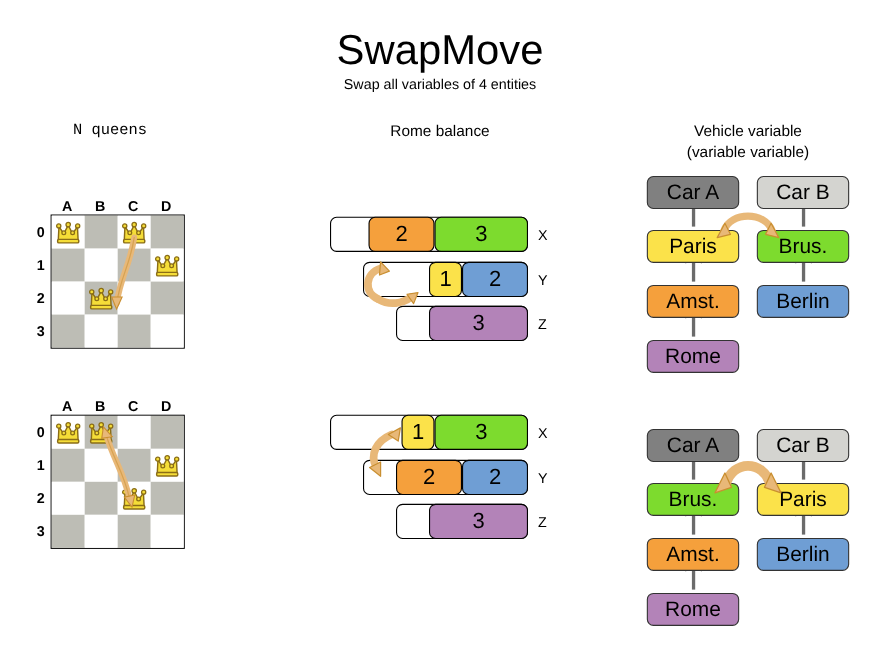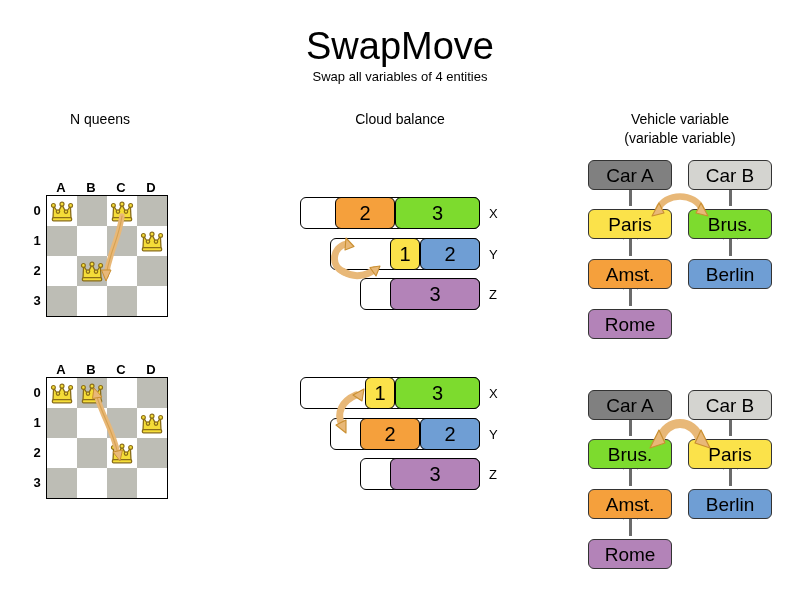--- a/index.html
+++ b/index.html
@@ -74,22 +74,22 @@
     width:84px;height:30px;
   }
   .vline{position:absolute;background:#6b6b6b;width:3px;}
 </style>
 </head>
 <body>
 
 <div id="page-title">SwapMove</div>
 <div id="page-subtitle">Swap all variables of 4 entities</div>
 
-<div class="col-heading" style="left:20px;top:110px;width:160px;">N queens</div>
-<div class="col-heading" style="left:310px;top:110px;width:180px;">Cloud balance</div>
+<div class="col-heading" style="left:20px;top:110px;width:160px;font-family:Liberation Mono, monospace;">N queens</div>
+<div class="col-heading" style="left:310px;top:110px;width:180px;">Rome balance</div>
 <div class="col-heading" style="left:590px;top:110px;width:180px;">Vehicle variable</div>
 <div class="col-heading" style="left:590px;top:129px;width:180px;">(variable variable)</div>
 
 <svg width="0" height="0" style="position:absolute;">
   <defs>
     <g id="queen-glyph">
 
       <path d="M2,16 L2.6,4 L7,10.5 L11,2.6 L15,10.5 L19.4,4 L20,16 Z" fill="#f5dd38" stroke="#8a6d17" stroke-width="1.3" stroke-linejoin="round"></path>
 
       <rect x="1.4" y="15.6" width="19.2" height="3.2" rx="1.1" fill="#f5dd38" stroke="#8a6d17" stroke-width="1.3"></rect>

